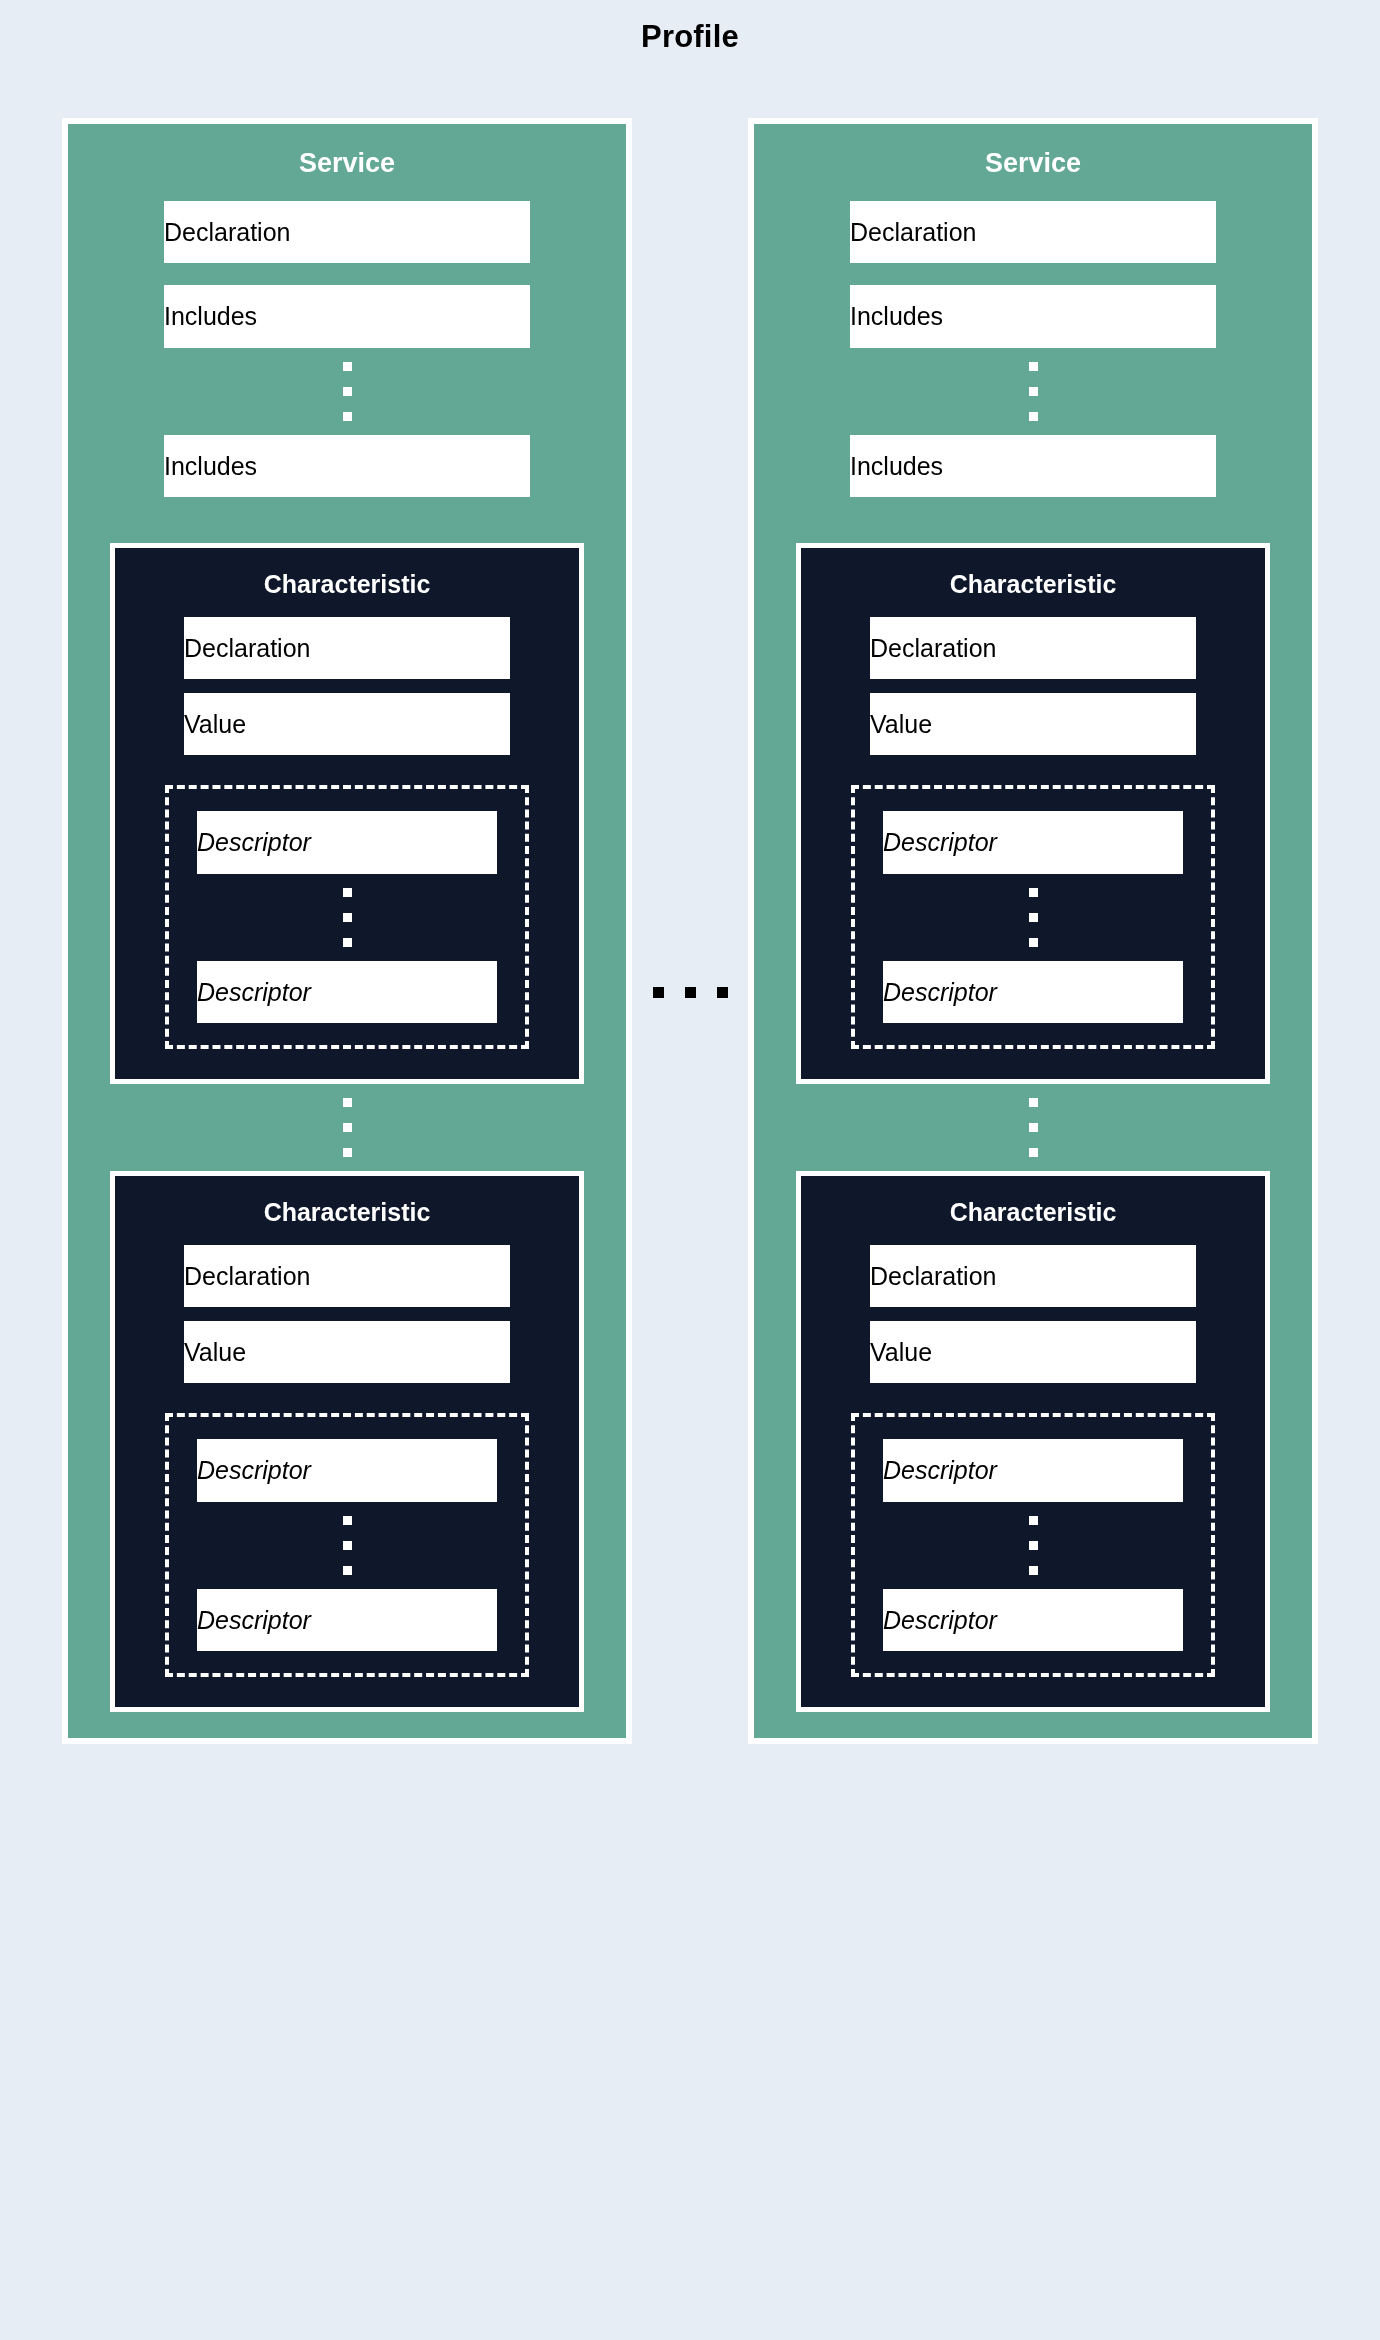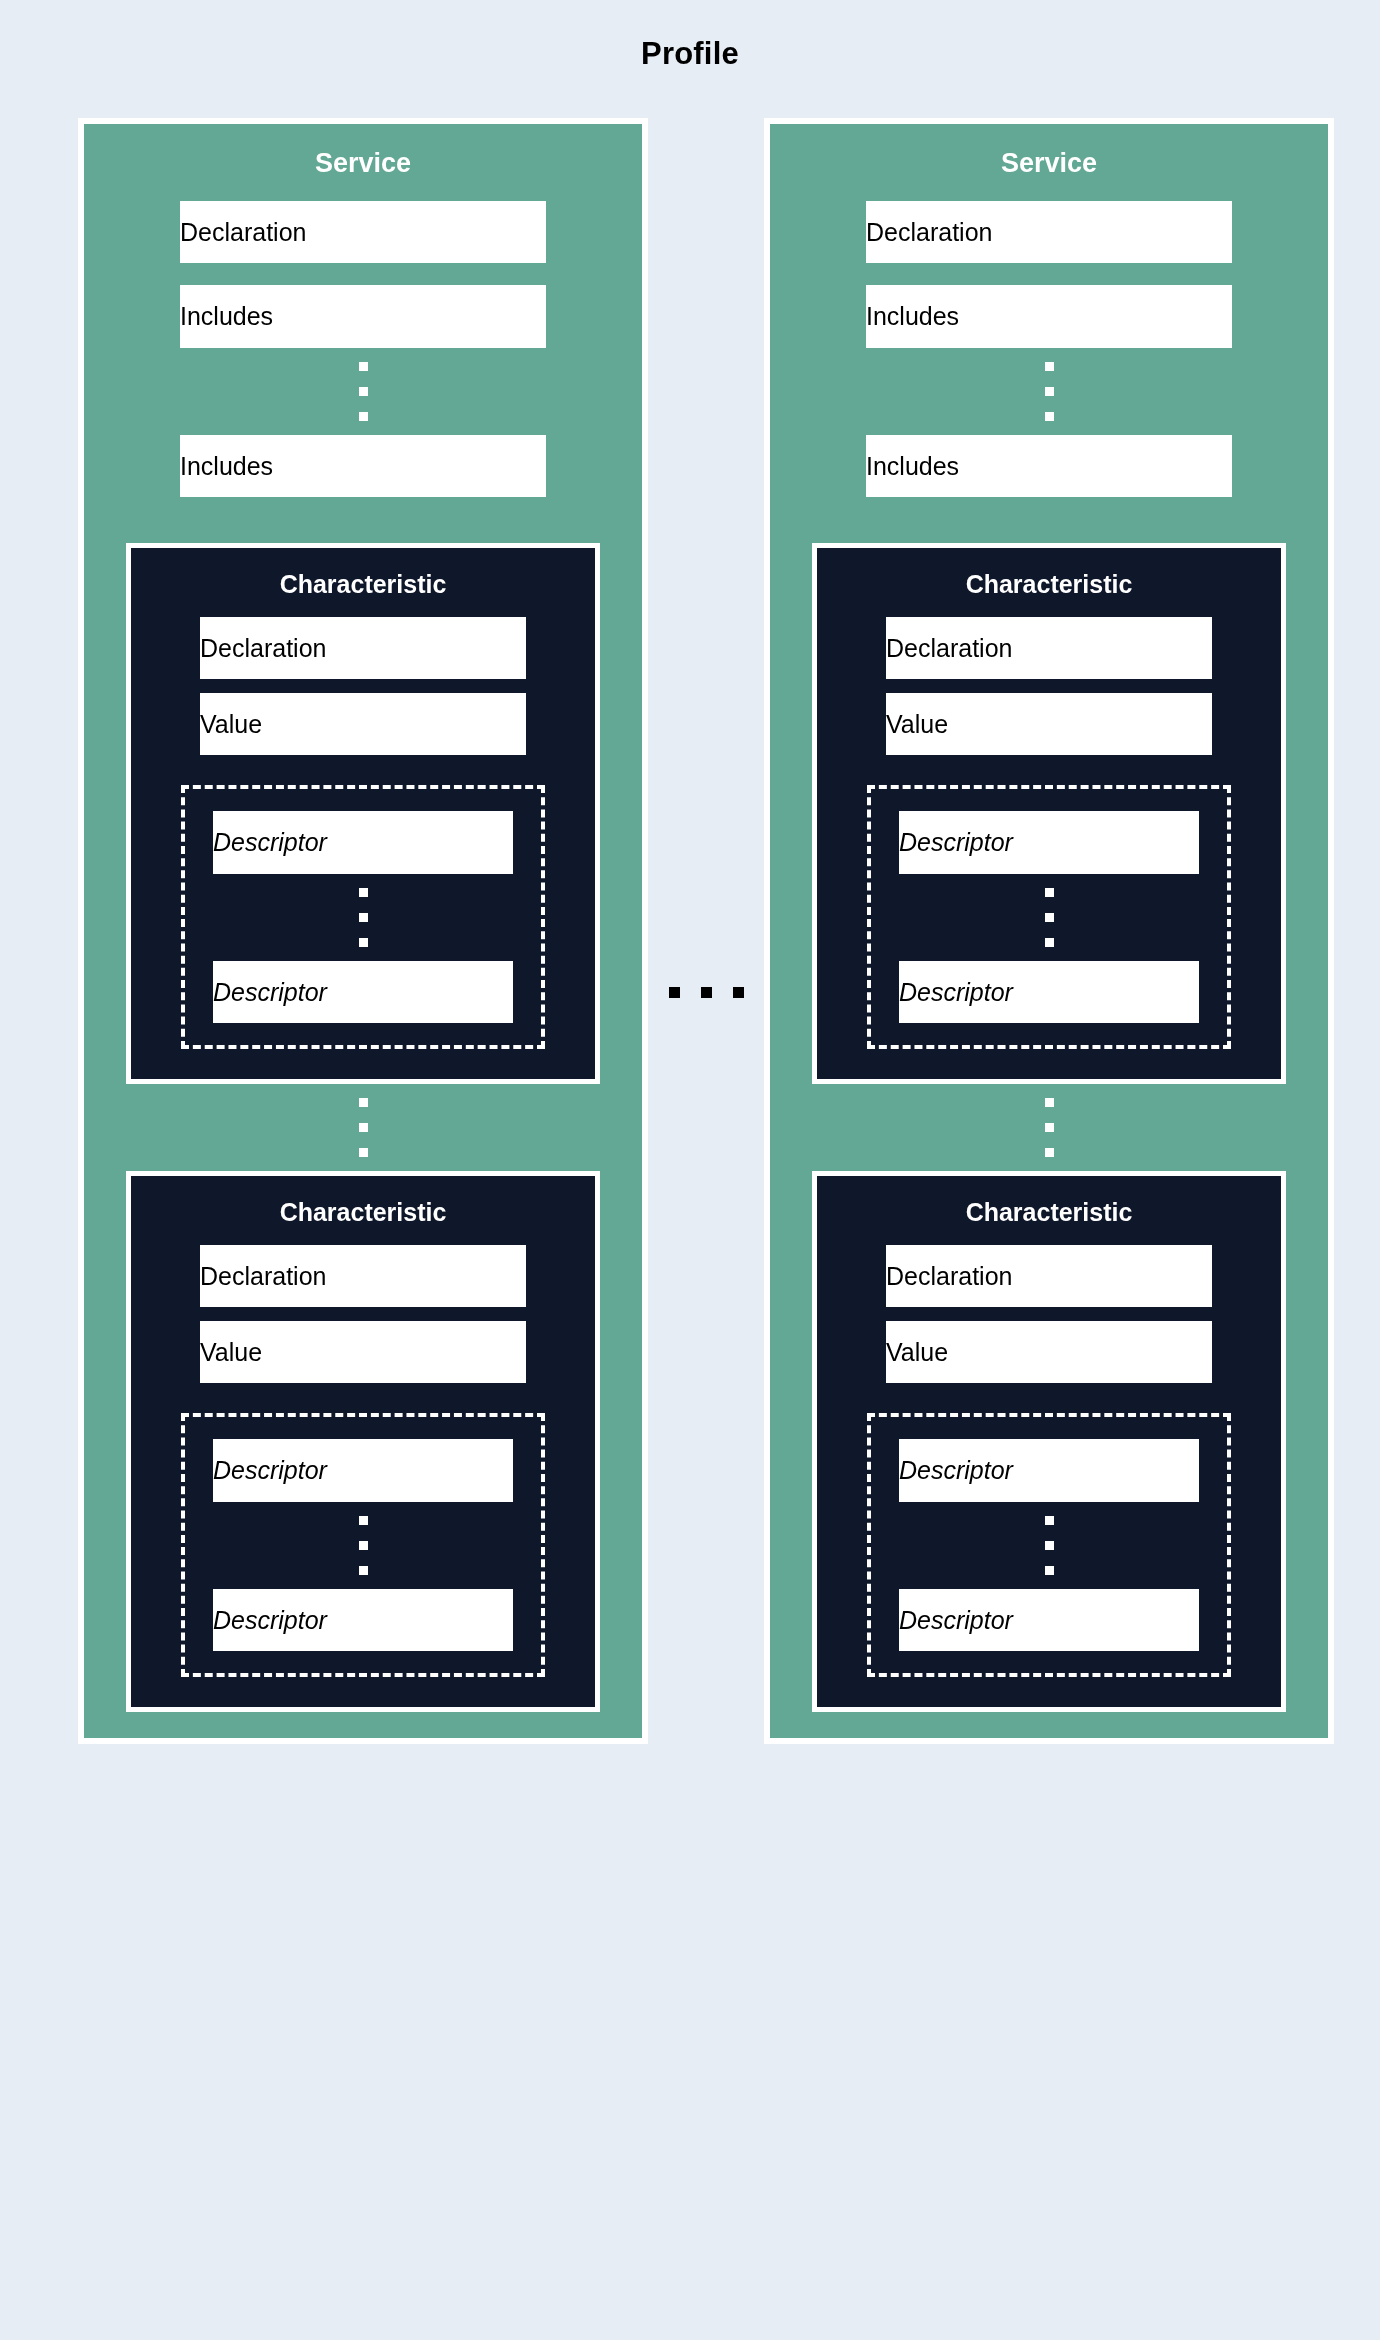--- a/index.html
+++ b/index.html
@@ -4,28 +4,28 @@
 <style>
   html,body{margin:0;padding:0;}
   body{
     width:1380px;height:2340px;
     background:#e7edf5;
     font-family:"Liberation Sans","DejaVu Sans",sans-serif;
     overflow:hidden;
     position:relative;
   }
   #page-title{
-    position:absolute;top:36px;left:0;width:100%;
+    position:absolute;top:19px;left:0;width:100%;
     text-align:center;
     font-size:31px;font-weight:bold;color:#000;
     letter-spacing:0.2px;
   }
   .columns{
     position:absolute;
-    top:118px;left:78px;
+    top:118px;left:62px;
     width:1256px;
     display:flex;
     justify-content:space-between;
     align-items:flex-start;
   }
   .gap-ellipsis{
     width:116px;
     align-self:center;
     position:relative;
     top:62px;

